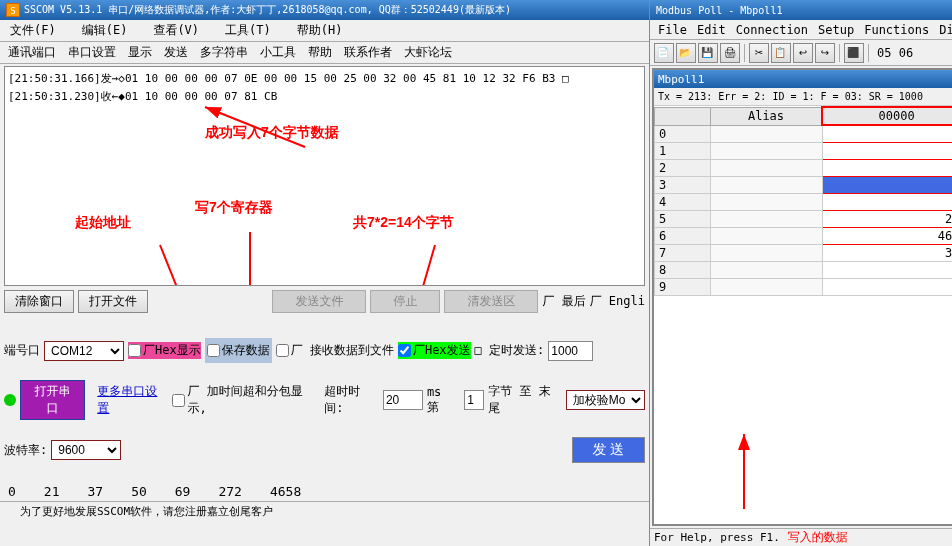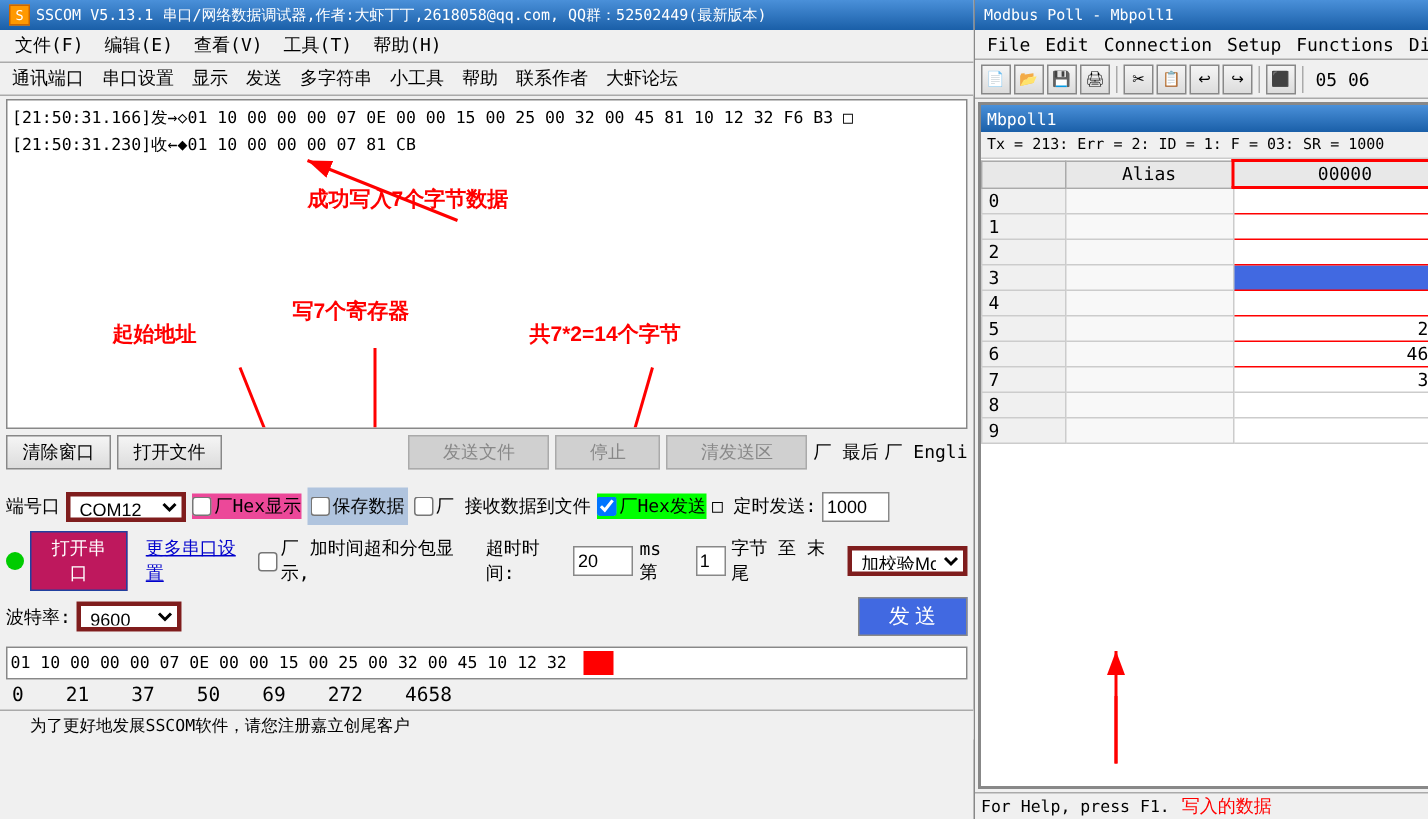--- a/index.html
+++ b/index.html
@@ -9,37 +9,37 @@
     .main-container { display: flex; width: 952px; height: 546px; }
 
     
     .left-panel { flex: 0 0 650px; height: 546px; display: flex; flex-direction: column; background: #f0f0f0; border-right: 1px solid #888; }
 
     
     .title-bar { background: linear-gradient(to bottom, #4a90d9, #1a5fa8); color: white; padding: 2px 6px; font-size: 11px; display: flex; align-items: center; gap: 4px; height: 20px; }
     .title-bar-icon { width: 14px; height: 14px; background: #ff9900; border: 1px solid #cc6600; display: inline-block; font-size: 9px; text-align: center; line-height: 14px; }
 
     
-    .menu-bar { background: #f0f0f0; border-bottom: 1px solid #aaa; padding: 2px 4px; display: flex; gap: 2px; height: 22px; align-items: center; }
+    .menu-bar { background: #f0f0f0; border-bottom: 1px solid #aaa; padding: 2px 4px; display: flex; gap: 14px; height: 22px; align-items: center; }
     .menu-item { padding: 1px 6px; font-size: 12px; cursor: pointer; color: #000; }
 
     
     .sub-menu-bar { background: #f0f0f0; border-bottom: 1px solid #aaa; padding: 1px 4px; display: flex; gap: 4px; height: 22px; align-items: center; font-size: 12px; }
     .sub-menu-item { padding: 1px 4px; cursor: pointer; }
 
     
     .log-area { flex: 1; background: white; border: 1px solid #888; margin: 2px 4px; padding: 3px; overflow: hidden; position: relative; font-family: monospace; font-size: 12px; color: #000; line-height: 1.5; }
 
     
     .btn-row { display: flex; gap: 4px; margin-bottom: 4px; align-items: center; }
     .btn { background: linear-gradient(to bottom, #f5f5f5, #dcdcdc); border: 1px solid #888; padding: 2px 10px; font-size: 12px; cursor: pointer; font-family: 'SimSun', monospace; }
-    .btn-blue { background: #be185d; color: white; border: 1px solid #2040a0; padding: 2px 8px; font-size: 12px; cursor: pointer; }
+    .btn-blue { background: #a21caf; color: white; border: 1px solid #2040a0; padding: 2px 8px; font-size: 12px; cursor: pointer; }
     .btn-disabled { background: #d0d0d0; color: #888; border: 1px solid #aaa; padding: 2px 22px; font-size: 12px; }
     .label { white-space: nowrap; }
-    .select-box { border: 3px solid #7f1d1d; background: white; padding: 1px 2px; font-size: 12px; height: 20px; }
+    .select-box { border: 1px solid #7f1d1d; background: white; padding: 1px 2px; font-size: 12px; height: 20px; }
     .input-box { border: 1px solid #888; background: white; padding: 1px 2px; font-size: 12px; height: 20px; }
     .checkbox-label { display: flex; align-items: center; gap: 2px; cursor: pointer; }
 
     
     .status-bar { background: #f0f0f0; border-top: 1px solid #aaa; padding: 2px 20px; font-size: 11px; color: #000; height: 20px; display: flex; align-items: center; }
 
     
     .input-data-row { background: white; border: 1px solid #888; margin: 1px 4px; padding: 2px; font-family: monospace; font-size: 12px; color: #000; }
 
     
@@ -68,21 +68,21 @@
 
     
     .modbus-status { background: #f0f0f0; border-top: 1px solid #aaa; padding: 1px 4px; font-size: 11px; height: 18px; display: flex; align-items: center; }
     .arrow-svg { position: absolute; pointer-events: none; }
 
     
     .green-dot { width: 12px; height: 12px; background: #00cc00; border-radius: 50%; display: inline-block; vertical-align: middle; }
 
     
     .control-section { padding: 2px 4px; }
-    .ctrl-row { display: flex; align-items: center; gap: 4px; margin: 4px 0; }
+    .ctrl-row { display: flex; align-items: center; gap: 4px; margin: 17px 0; }
     .yellow-highlight { background: #ec4899; }
     .green-highlight { background: #00ff00; }
   </style>
 </head>
 <body>
 
 <div class="main-container">
 
   <div class="left-panel">
 
@@ -201,24 +201,20 @@
       <div class="ctrl-row">
         <span>波特率:</span>
         <select class="select-box" style="width:70px;">
           <option>9600</option>
         </select>
         <span style="flex:1"></span>
         <button class="btn" style="background:#4169e1; color:white; font-size:14px; padding:3px 20px; font-family:Liberation Serif, serif;">发 送</button>
       </div>
     </div>
 
-    <div class="input-data-row">
-      <span style="font-size:11px;">01 10 00 00 00 07 0E 00 00 15 00 25 00 32 00 45 10 12 32</span>
-      <span style="display:inline-block; width:20px; height:16px; background:red; margin-left:4px; vertical-align:middle;"></span>
-    </div>
 
     <div style="display:flex; gap:28px; padding:2px 8px; font-size:13px; font-family:monospace; color:#000; position:relative;">
       <span>0</span>
       <span>21</span>
       <span>37</span>
       <span>50</span>
       <span>69</span>
       <span>272</span>
       <span>4658</span>
     </div>

